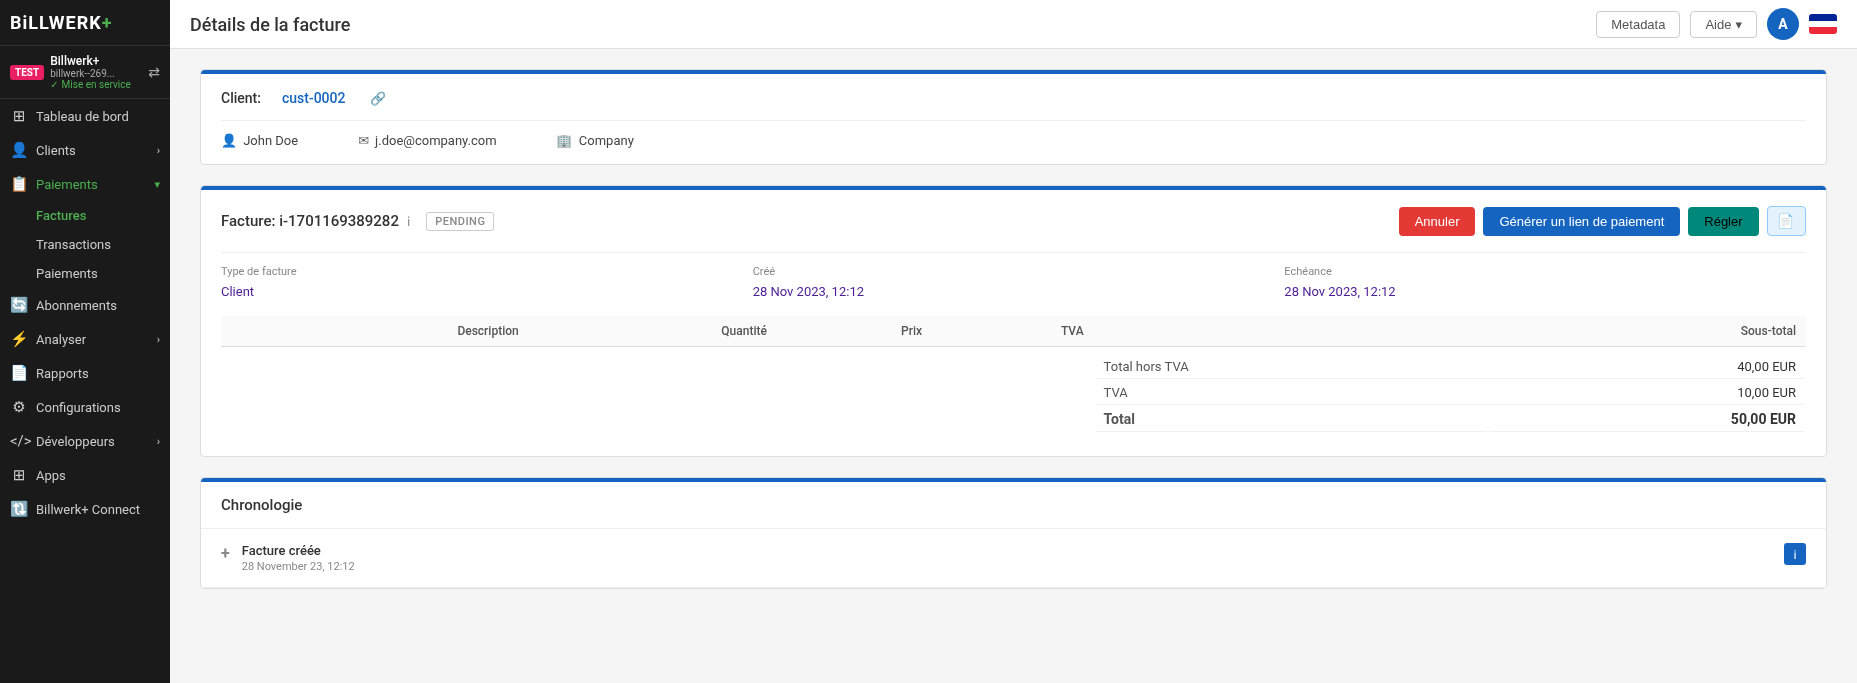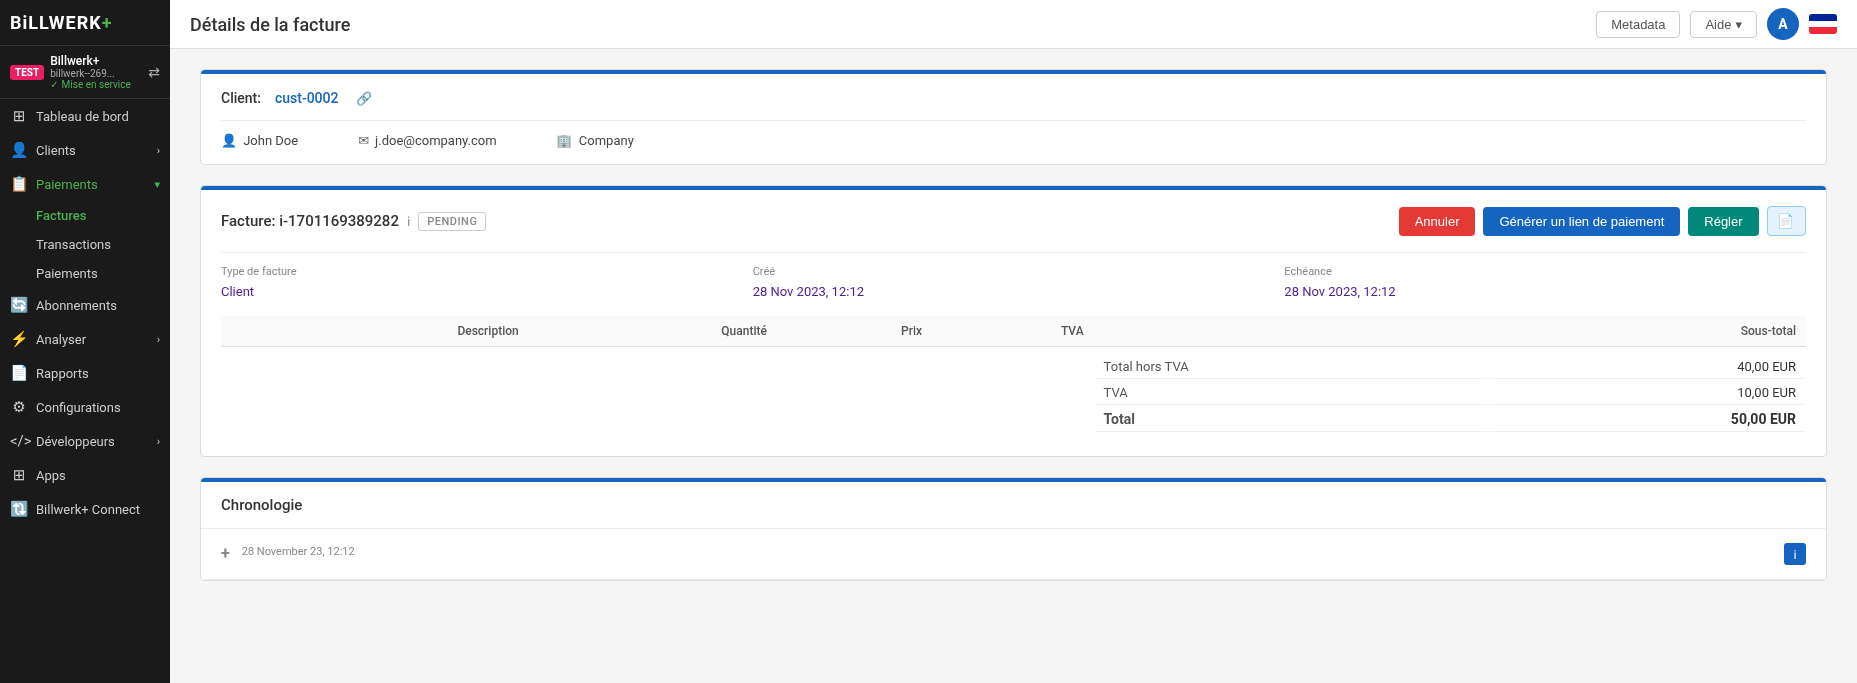--- a/index.html
+++ b/index.html
@@ -186,21 +186,21 @@
       border-radius: 4px;
       margin-bottom: 20px;
     }
 
     .card-body { padding: 16px 20px; }
 
     
     .client-row {
       display: flex;
       align-items: center;
-      gap: 14px;
+      gap: 21px;
       margin-bottom: 14px;
     }
     .client-label { font-size: 14px; font-weight: 500; color: #333; }
     .client-id { color: #1565c0; font-size: 14px; font-weight: 500; cursor: pointer; }
     .client-id-link { color: #1565c0; font-size: 13px; margin-left: 4px; cursor: pointer; }
 
     .client-details {
       display: flex;
       gap: 60px;
       border-top: 1px solid #eee;
@@ -236,20 +236,21 @@
 
     .badge-pending {
       background: #fff;
       border: 1px solid #ccc;
       color: #888;
       font-size: 11px;
       padding: 2px 8px;
       border-radius: 3px;
       font-weight: 500;
       letter-spacing: 0.5px;
+      margin-left: 8px;
     }
 
     .invoice-actions {
       display: flex;
       gap: 8px;
       align-items: center;
     }
 
     .btn-annuler {
       background: #e53935;
@@ -267,21 +268,21 @@
       color: #fff;
       border: none;
       padding: 7px 16px;
       border-radius: 4px;
       font-size: 13px;
       cursor: pointer;
     }
 
     .btn-regler {
       background: #00897b;
-      color: #ffffff;
+      color: #000000;
       border: none;
       padding: 7px 16px;
       border-radius: 4px;
       font-size: 13px;
       cursor: pointer;
     }
 
     .btn-doc {
       background: #e3f2fd;
       color: #1565c0;
@@ -587,20 +588,21 @@
 
       </div>
     </div>
 
     <div class="chrono-card">
       <div class="top-blue-bar"></div>
       <div class="chrono-header">Chronologie</div>
       <div class="chrono-item">
         <span class="chrono-plus">+</span>
         <div class="chrono-content">
+          <div class="chrono-title">Facture créée</div>
           <div class="chrono-date">28 November 23, 12:12</div>
         </div>
         <div class="chrono-icon">ℹ</div>
       </div>
     </div>
 
   </div>
 </div>
 
 </body></html>

